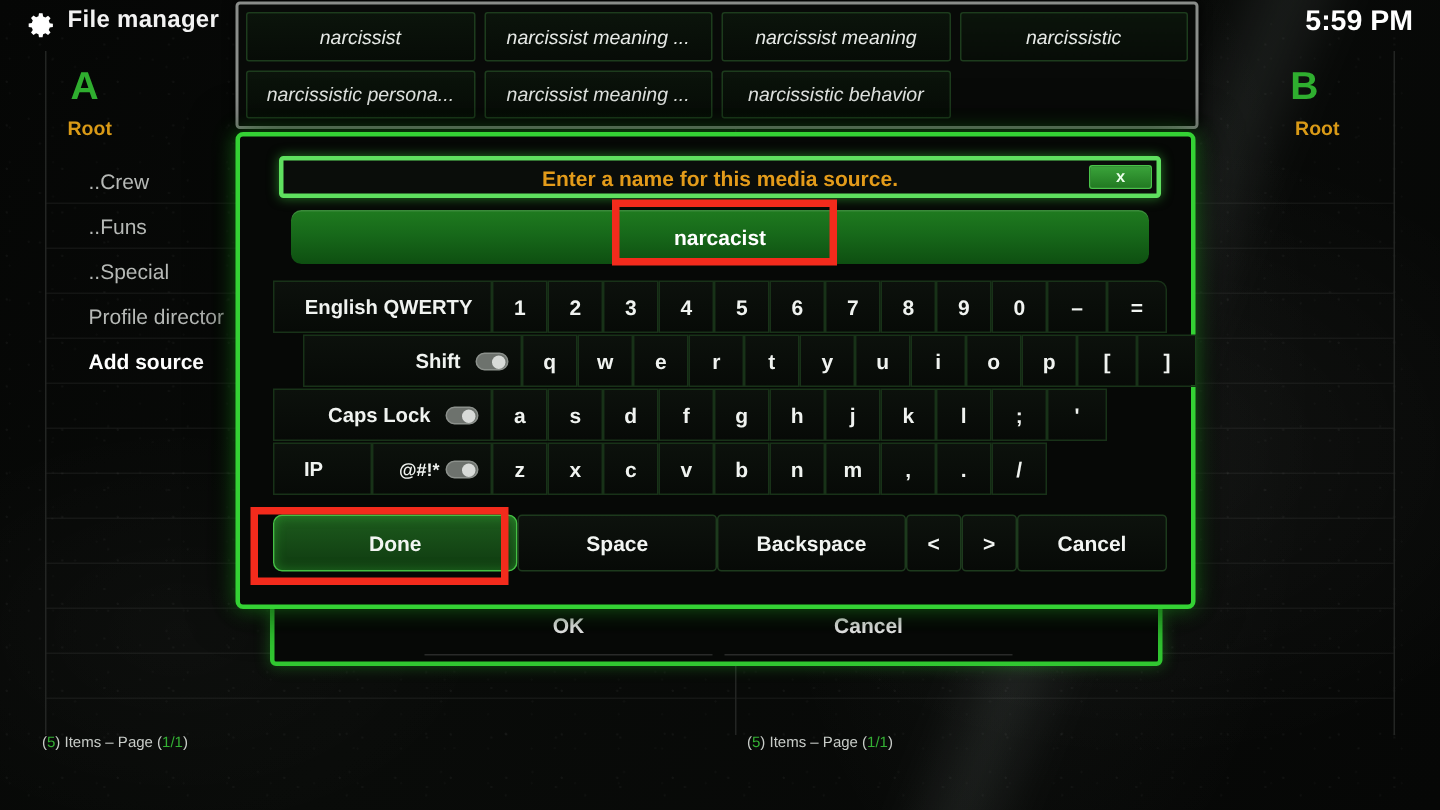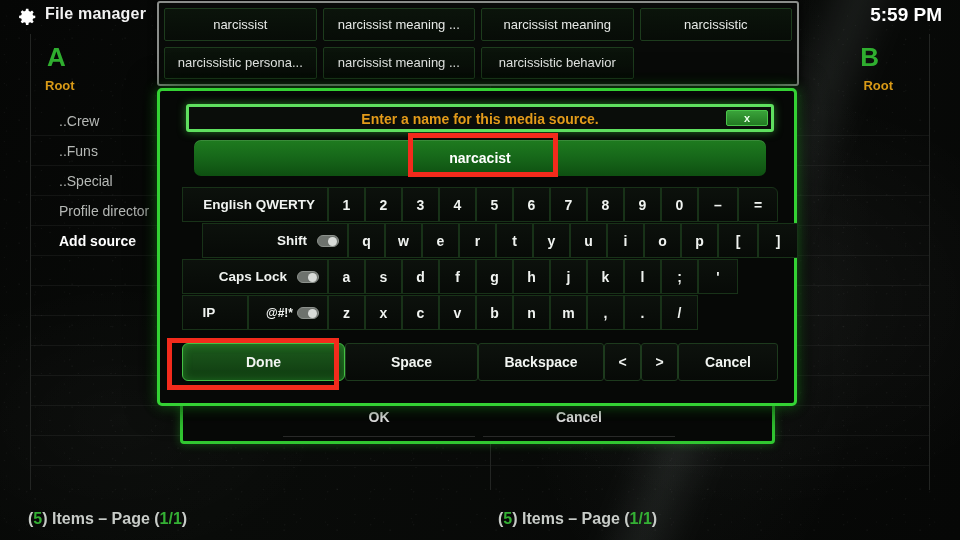--- a/index.html
+++ b/index.html
@@ -93,22 +93,22 @@
     padding-left: 28px;
     color: #b6b9b6; font-size: 14px;
     border-bottom: 1px solid rgba(255,255,255,0.055);
   }
   .file-row.strong { color: #ffffff; font-weight: bold; }
   .pane-b .file-row { color: transparent; border-bottom: 1px solid rgba(255,255,255,0.05); }
 
   
   .statusbar { position: absolute; left: 0; top: 490px; width: 960px; height: 50px; }
   .status-text {
-    position: absolute; top: 20px;
-    font-size: 16px; color: #c8ccc8; font-weight: bold;
+    position: absolute; top: 0;
+    font-size: 10px; color: #c8ccc8; font-weight: normal;
   }
   .status-a { left: 28px; }
   .status-b { left: 498px; }
   .status-text .num { color: #34b034; }
 
   
   .suggest {
     position: absolute; left: 157px; top: 1px;
     width: 642px; height: 85px;
     background: #080a08;
@@ -116,20 +116,21 @@
     border-radius: 3px;
     box-shadow: 0 0 8px rgba(0,0,0,.9);
     overflow: hidden;
   }
   .suggest-inner {
     position: absolute; inset: 5px;
     display: grid;
     grid-template-columns: repeat(4, 1fr);
     grid-template-rows: repeat(2, 1fr);
     gap: 6px;
+    font-style: italic;
   }
   .sug-item {
     border: 1px solid #1d3c1d;
     background: linear-gradient(180deg,#0b140b,#070c07);
     color: #e6e9e6;
     font-size: 13px;
     display: flex; align-items: center; justify-content: center;
     white-space: nowrap; overflow: hidden;
     border-radius: 2px;
   }

